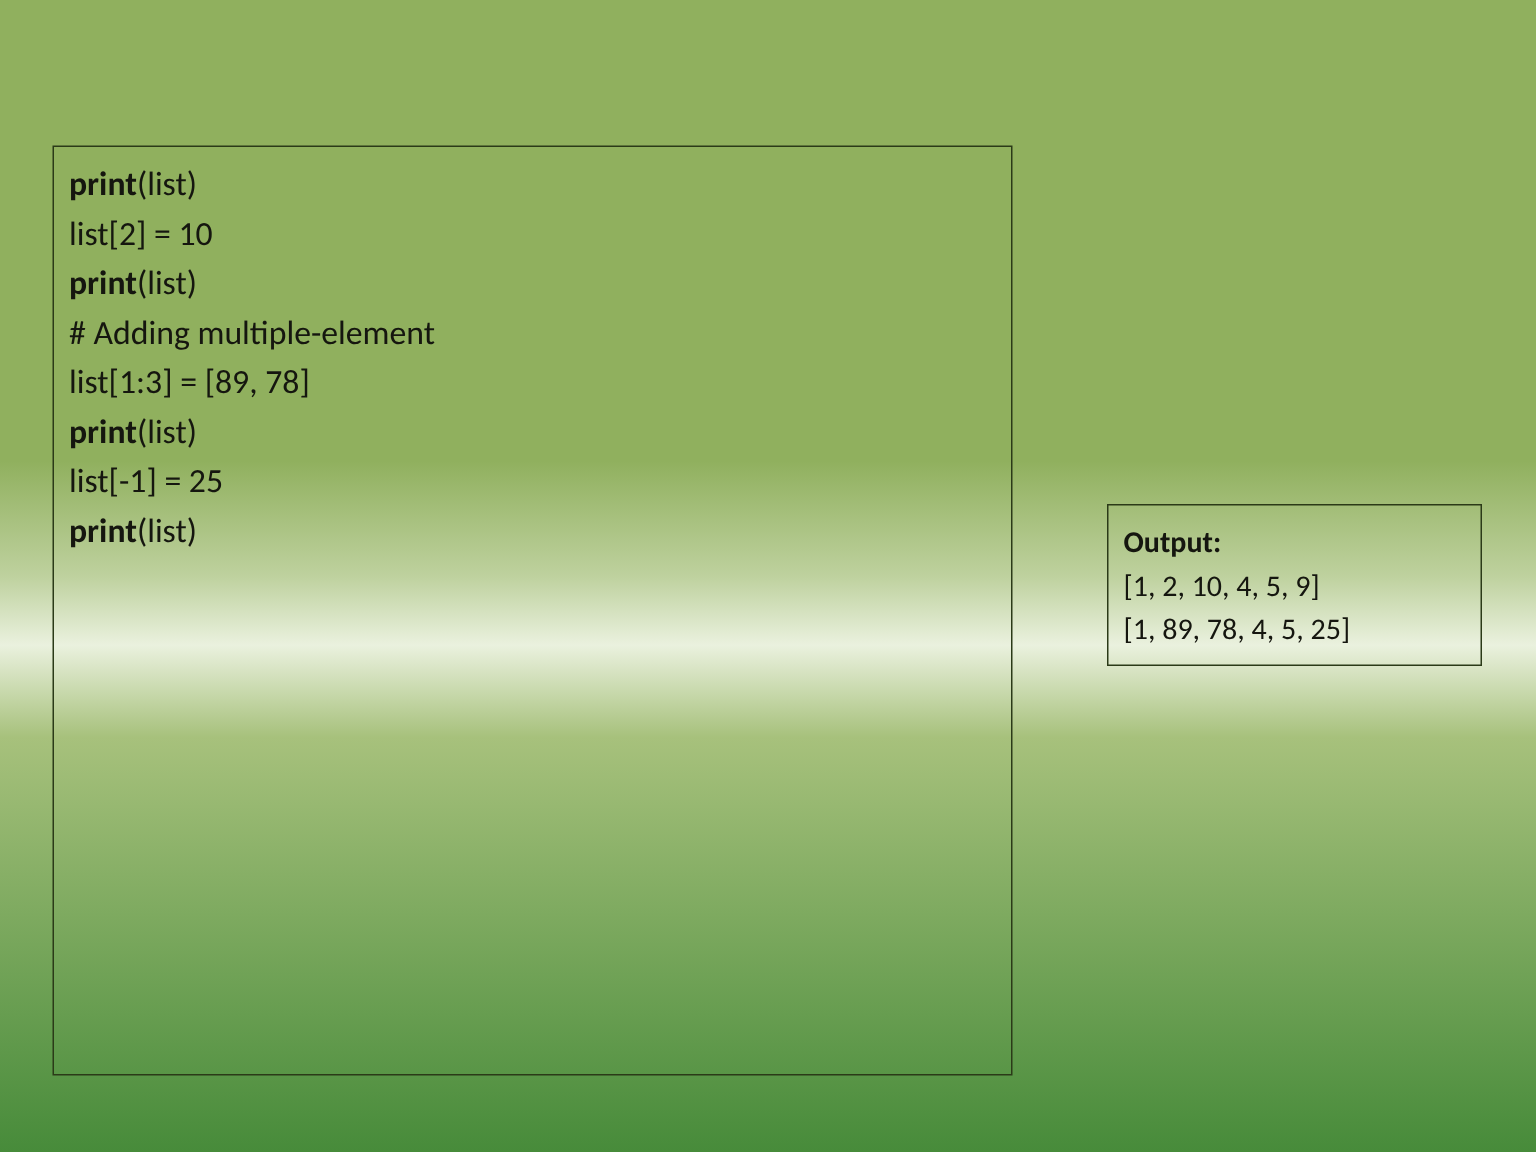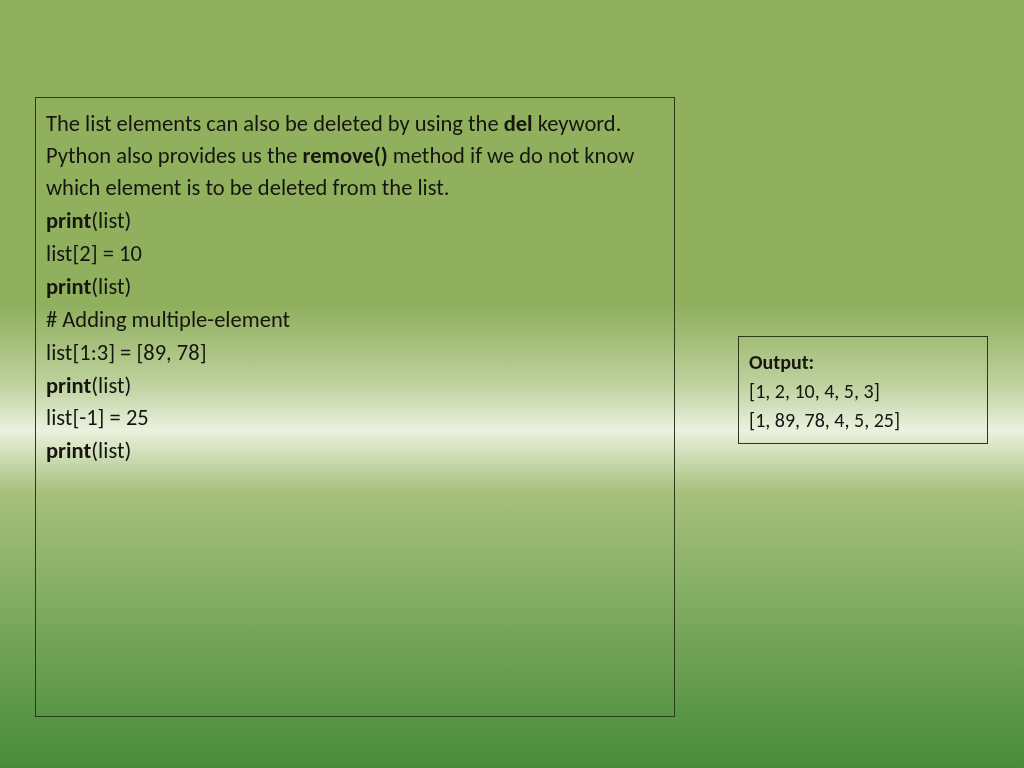--- a/index.html
+++ b/index.html
@@ -68,32 +68,29 @@
   .output-box p { margin: 0; }
   b { font-weight: bold; }
 </style>
 </head>
 <body>
 
 <div class="slide">
 
 
   <div class="code-box">
-    <p class="intro">
-      <span>The list elements can also be deleted by using the </span><b>del</b><span> keyword. Python also provides us the </span><b>remove()</b><span> method if we do not know which element is to be deleted from the list.</span>
-    </p>
     <p><b>print</b><span>(list)</span></p>
     <p>list[2] = 10</p>
     <p><b>print</b><span>(list)</span></p>
     <p># Adding multiple-element</p>
     <p>list[1:3] = [89, 78]</p>
     <p><b>print</b><span>(list)</span></p>
     <p>list[-1] = 25</p>
     <p><b>print</b><span>(list)</span></p>
   </div>
 
   <div class="output-box">
     <p><b>Output:</b></p>
-    <p> [1, 2, 10, 4, 5, 3]</p>
+    <p> [1, 2, 10, 4, 5, 9]</p>
     <p> [1, 89, 78, 4, 5, 25]</p>
   </div>
 
 </div>
 
 </body></html>

